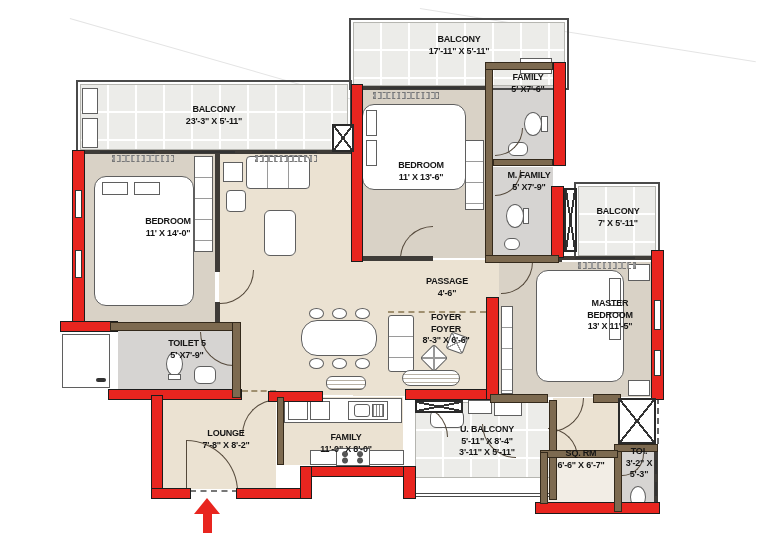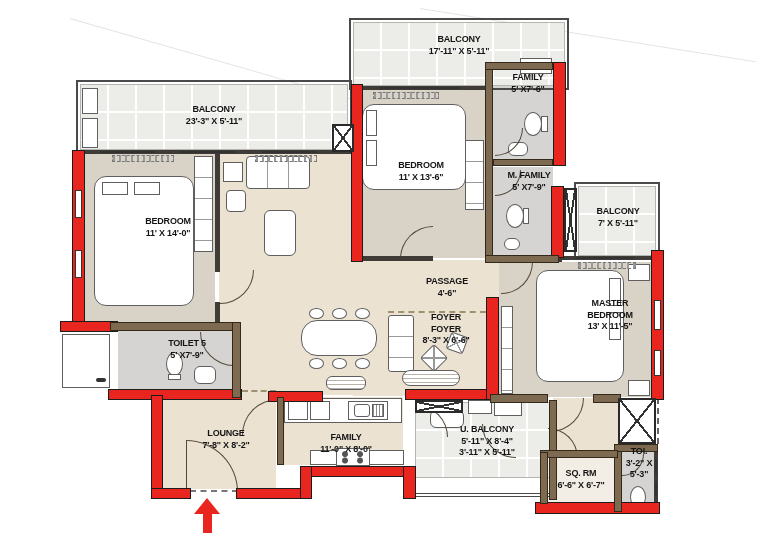--- a/index.html
+++ b/index.html
@@ -287,21 +287,21 @@
   </div>
   <div class="lbl" style="left:346px;top:432px">
     <span>FAMILY</span>
     <span>11'-0" X 8'-0"</span>
   </div>
   <div class="lbl" style="left:487px;top:424px">
     <span>U. BALCONY</span>
     <span>5'-11" X 8'-4"</span>
     <span>3'-11" X 5'-11"</span>
   </div>
-  <div class="lbl" style="left:581px;top:468px">
+  <div class="lbl" style="left:581px;top:448px">
     <span>SQ. RM</span>
     <span>6'-6" X 6'-7"</span>
   </div>
   <div class="lbl" style="left:639px;top:446px">
     <span>TOI.</span>
     <span>3'-2" X</span>
     <span>5'-3"</span>
   </div>
 
   <div class="arrowhead" style="left:194px;top:498px"></div>

